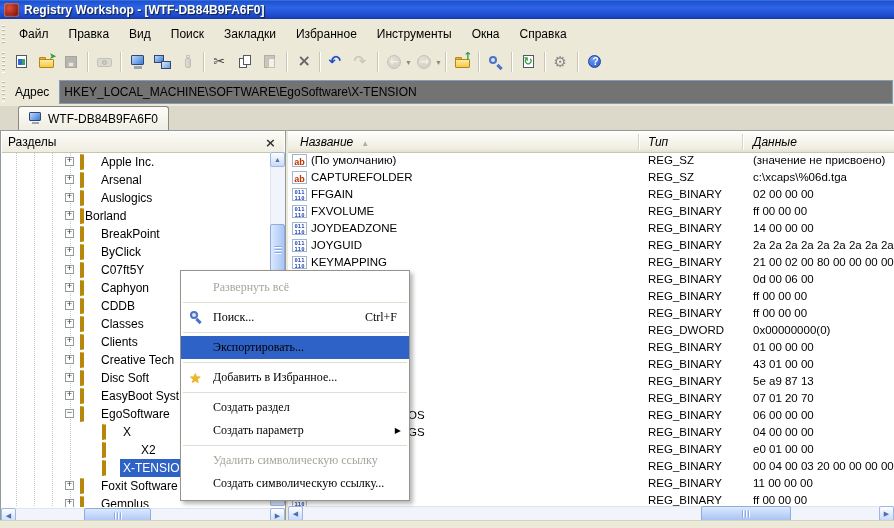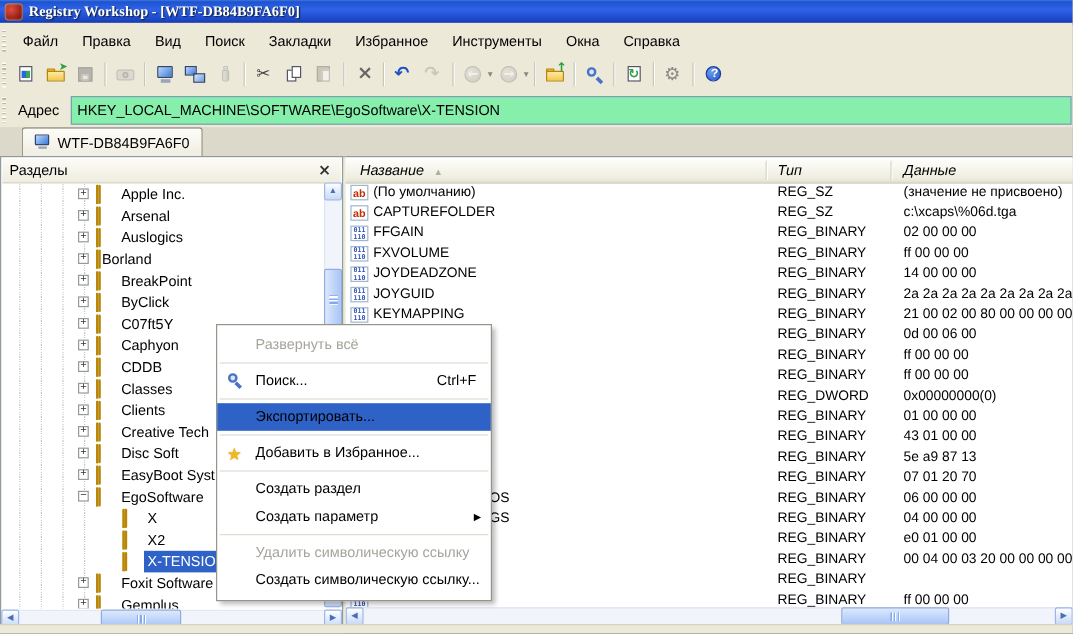--- a/index.html
+++ b/index.html
@@ -1,20 +1,20 @@
 <!DOCTYPE html>
 <html><head>
 <meta charset="utf-8">
 <style>
   html,body{margin:0;padding:0;background:#777;}
   #app{position:relative;width:894px;height:528px;background:#ECE9D8;overflow:hidden;
        font-family:"Liberation Sans","DejaVu Sans",sans-serif;font-size:12px;color:#000;}
   
   .titlebar{position:absolute;left:0;top:0;right:0;height:19px;display:flex;align-items:center;gap:5px;
-    padding-left:4px;background:linear-gradient(180deg,#3C79E0 0%,#1E52CE 8%,#2E63E8 40%,#1C46C8 88%,#1538A8 100%);font-family:Liberation Serif, serif;}
+    padding-left:4px;background:linear-gradient(180deg,#3C79E0 0%,#1E52CE 8%,#2E63E8 40%,#1C46C8 88%,#1538A8 100%);}
   .appicon{width:15px;height:14px;border-radius:3px;
     background:radial-gradient(circle at 35% 35%,#E05040,#8B1A10 70%,#5A0E08);box-shadow:inset 0 0 2px #FFB;}
   .title{color:#fff;font-weight:bold;font-size:12px;text-shadow:1px 1px 1px #123;}
   
   .bar{position:absolute;left:0;right:0;display:flex;align-items:center;background:#ECE9D8;}
   .grip{width:3px;height:70%;margin:0 4px 0 2px;
     background:repeating-linear-gradient(180deg,#fff 0 1px,#B8B5A5 1px 2px,transparent 2px 4px);}
   .menubar{top:21px;height:26px;}
   .mitem{padding:3px 10px;cursor:default;}
   .toolbar{top:47px;height:30px;border-bottom:1px solid #E2DFCE;}
@@ -55,21 +55,21 @@
   .ti-search-icon::before{content:"";left:2px;top:2px;width:8px;height:8px;border:2px solid #4A72C8;border-radius:50%;background:#D8E6FA;}
   .ti-search-icon::after{content:"";left:11px;top:10px;width:3px;height:6px;background:#4A72C8;transform:rotate(-45deg);}
   .ti-refresh-icon::before{content:"";left:3px;top:1px;width:11px;height:13px;background:#fff;border:1px solid #556;}
   .ti-refresh-icon::after{content:"↻";left:4px;top:1px;font:bold 11px/13px "DejaVu Sans",sans-serif;color:#2E9E3E;}
   .ti-gear-icon::after{content:"⚙";left:1px;top:-1px;font-size:15px;color:#8A8A8A;}
   .ti-help-icon::before{content:"";left:2px;top:1px;width:13px;height:13px;border-radius:50%;background:radial-gradient(circle at 35% 30%,#6FA0F0,#2255C8);border:1px solid #1A3E9A;}
   .ti-help-icon::after{content:"?";left:7px;top:2px;color:#fff;font:bold 10px/12px "Liberation Sans",sans-serif;}
   
   .addressrow{top:77px;height:29px;}
   .addrlabel{margin:0 10px 0 6px;}
-  .addrinput{flex:1;height:20px;border:1px solid #7F9DB9;padding:1px 4px;font:12px "Liberation Sans","DejaVu Sans",sans-serif;background:#86efac;margin-right:1px;}
+  .addrinput{flex:1;height:20px;border:1px solid #7F9DB9;padding:1px 4px;font:12px "Liberation Sans","DejaVu Sans",sans-serif;background:#737373;margin-right:1px;}
   
   .tabstrip{position:absolute;left:0;right:0;top:106px;height:24px;background:#DCD8CA;display:flex;align-items:flex-end;padding-left:18px;border-bottom:1px solid #A9A694;}
   .tab{height:23px;background:linear-gradient(#FDFCF8,#F0EEE2);border:1px solid #8A8878;border-bottom:none;border-radius:3px 3px 0 0;display:flex;align-items:center;gap:5px;padding:0 10px;}
   .tabcomp{width:14px;height:13px;position:relative;display:block;}
   .tabcomp::before{content:"";position:absolute;left:0;top:0;width:12px;height:9px;border:1px solid #33476B;background:linear-gradient(135deg,#BBD8FF,#3E7BD6);border-radius:1px;box-sizing:border-box;}
   .tabcomp::after{content:"";position:absolute;left:3px;top:10px;width:7px;height:2px;background:#9AA6B8;}
   
   .treepanel{position:absolute;left:0;top:130px;width:286px;bottom:0;background:#fff;border:1px solid #919B9C;box-sizing:border-box;}
   .panelhead{position:absolute;left:1px;right:1px;top:1px;height:20px;background:linear-gradient(#FCFBF6,#EFEDE0);border-bottom:1px solid #C8C5B2;display:flex;align-items:center;padding:0 6px;}
   .panelhead .ph-title{flex:1;}
@@ -109,21 +109,21 @@
   .sthumb .gripmark{position:absolute;left:50%;top:50%;transform:translate(-50%,-50%);width:8px;height:7px;
     background:repeating-linear-gradient(90deg,#86A7E8 0 1px,#fff 1px 2px,transparent 2px 3px);}
   .sthumb.v .gripmark{width:7px;height:8px;background:repeating-linear-gradient(180deg,#86A7E8 0 1px,#fff 1px 2px,transparent 2px 3px);}
   .vsb-tree{left:270px;top:152px;width:15px;height:354px;}
   .hsb-tree{left:1px;top:508px;width:284px;height:15px;}
   .hsb-list{left:288px;top:506px;right:0;height:15px;}
   .bottomstrip{position:absolute;left:0;right:0;bottom:0;height:7px;background:#ECE9D8;border-top:1px solid #D5D2C2;}
   
   .ctxmenu{position:absolute;left:180px;top:270px;width:230px;background:#fff;border:1px solid #97938B;
     box-shadow:3px 3px 4px rgba(0,0,0,.28);z-index:50;padding:5px 0;box-sizing:border-box;}
-  .mrow{position:relative;height:23px;line-height:23px;padding-left:32px;white-space:nowrap;}
+  .mrow{position:relative;height:23px;line-height:23px;padding-left:32px;white-space:nowrap;font-family:Liberation Serif, serif;}
   .mrow.dis{color:#A7A49C;}
   .mrow.hl{background:#2F62C6;color:#000000;}
   .msep{height:1px;background:#E0DDD3;margin:3px 2px;}
   .mshort{position:absolute;right:12px;top:0;}
   .subarrow{position:absolute;right:8px;top:0;font-size:8px;}
   .micon{position:absolute;left:7px;top:3px;width:18px;height:16px;}
   .mi-search-icon::before{content:"";position:absolute;left:2px;top:2px;width:8px;height:8px;border:2px solid #4A72C8;border-radius:50%;background:#D8E6FA;box-sizing:border-box;}
   .mi-search-icon::after{content:"";position:absolute;left:9px;top:9px;width:3px;height:6px;background:#4A72C8;transform:rotate(-45deg);}
   .mi-star-icon::after{content:"★";position:absolute;left:1px;top:-2px;font-size:14px;color:#F2B820;text-shadow:0 0 1px #B8860B;}
 </style>
@@ -328,21 +328,21 @@
           <span class="expander" style="left: 63px;">−</span>
           <span class="tfolder foldershape" style="left: 78px;"></span>
           <span class="tlabel" style="left: 96px;">EgoSoftware</span>
         </div>
         <div class="trow" style="top: 270px;">
           <span class="tfolder foldershape" style="left: 100px;"></span>
           <span class="tlabel" style="left: 118px;">X</span>
         </div>
         <div class="trow" style="top: 288px;">
           <span class="tfolder foldershape" style="left: 100px;"></span>
-          <span class="tlabel" style="left: 118px; text-align: right;">X2</span>
+          <span class="tlabel" style="left: 136px; text-align: right;">X2</span>
         </div>
         <div class="trow" style="top: 306px;">
           <span class="tfolder foldershape" style="left: 100px;"></span>
           <span class="tlabel sel" style="left: 118px;">X-TENSION</span>
         </div>
         <div class="trow" style="top: 324px;">
           <span class="expander" style="left: 63px;">+</span>
           <span class="tfolder foldershape" style="left: 78px;"></span>
           <span class="tlabel" style="left: 96px;">Foxit Software</span>
         </div>
@@ -492,20 +492,21 @@
         <div class="lrow" style="top: 306px;">
           <span class="ric ric-bin"></span>
           <span class="rname"></span>
           <span class="rtype">REG_BINARY</span>
           <span class="rdata">00 04 00 03 20 00 00 00 00 00</span>
         </div>
         <div class="lrow" style="top: 323px;">
           <span class="ric ric-bin"></span>
           <span class="rname"></span>
           <span class="rtype">REG_BINARY</span>
+          <span class="rdata">11 00 00 00</span>
         </div>
         <div class="lrow" style="top: 340px;">
           <span class="ric ric-bin"></span>
           <span class="rname"></span>
           <span class="rtype">REG_BINARY</span>
           <span class="rdata">ff 00 00 00</span>
         </div>
       </div>
   </div>
 

